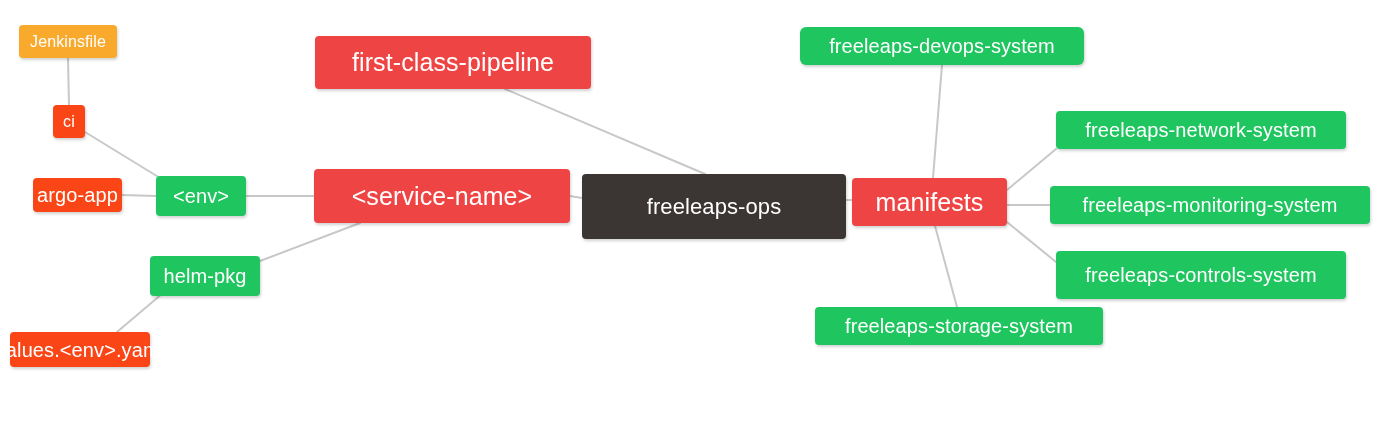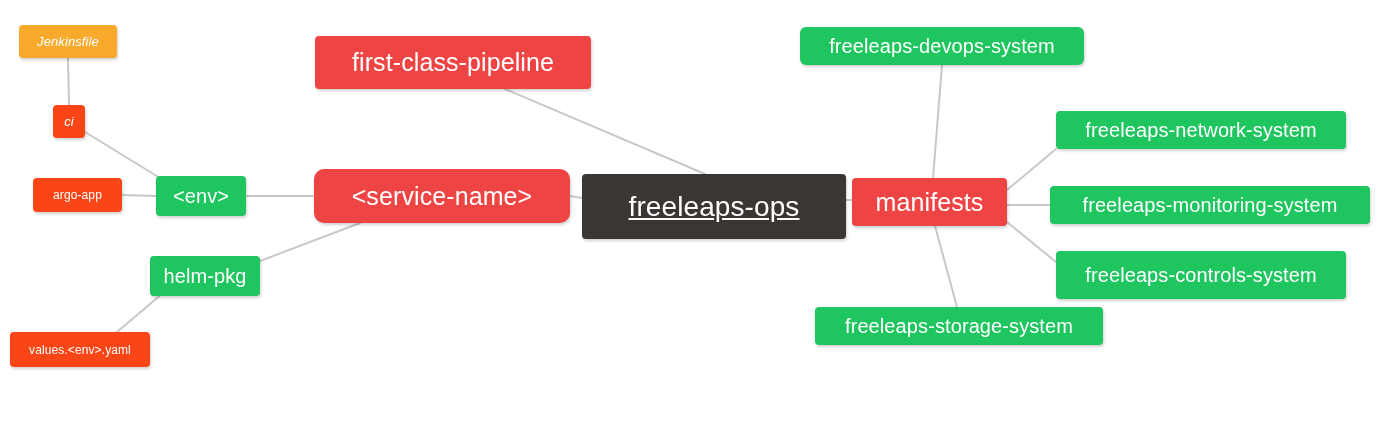--- a/index.html
+++ b/index.html
@@ -56,25 +56,25 @@
   }
   .node-green {
     background: #1fc55f;
   }
   .node-orange {
     background: #f9a92c;
   }
   .node-red {
     background: #fa4616;
   }
-  .sz-xl { font-size: 28px; text-decoration: underline; }
+  .sz-xl { font-size: 22px; }
   .sz-lg { font-size: 25px; }
   .sz-md { font-size: 20px; }
-  .sz-sm { font-size: 12px; text-align: right; }
-  .sz-xs { font-size: 13px; font-style: italic; }
+  .sz-sm { font-size: 20px; text-align: right; }
+  .sz-xs { font-size: 16px; }
 </style>
 </head>
 <body>
 
 <div id="mindmap-canvas">
   <svg id="edge-layer" viewBox="0 0 1390 421" width="1390" height="421" aria-hidden="true">
       <line x1="68" y1="58" x2="69" y2="105" class="edge-line" stroke="#c8c8c8"></line>
       <line x1="85" y1="132" x2="160" y2="178" class="edge-line" stroke="#c8c8c8"></line>
       <line x1="122" y1="195" x2="156" y2="196" class="edge-line" stroke="#c8c8c8"></line>
       <line x1="246" y1="196" x2="314" y2="196" class="edge-line" stroke="#c8c8c8"></line>
@@ -89,21 +89,21 @@
       <line x1="1007" y1="222" x2="1056" y2="262" class="edge-line" stroke="#c8c8c8"></line>
       <line x1="935" y1="226" x2="957" y2="307" class="edge-line" stroke="#c8c8c8"></line>
     </svg>
   <div id="node-layer">
       <div class="node node-orange sz-xs" style="left: 19px; top: 25px; width: 98px; height: 33px;">Jenkinsfile</div>
       <div class="node node-red sz-xs" style="left: 53px; top: 105px; width: 32px; height: 33px;">ci</div>
       <div class="node node-red sz-sm" style="left: 33px; top: 178px; width: 89px; height: 34px;">argo-app</div>
       <div class="node node-green sz-md" style="left: 156px; top: 176px; width: 90px; height: 40px;">&lt;env&gt;</div>
       <div class="node node-green sz-md" style="left: 150px; top: 256px; width: 110px; height: 40px;">helm-pkg</div>
       <div class="node node-red sz-sm" style="left: 10px; top: 332px; width: 140px; height: 35px;">values.&lt;env&gt;.yaml</div>
-      <div class="node node-blue sz-lg" style="left: 314px; top: 169px; width: 256px; height: 54px; border-radius: 10px;">&lt;service-name&gt;</div>
+      <div class="node node-blue sz-lg" style="left: 314px; top: 169px; width: 256px; height: 54px;">&lt;service-name&gt;</div>
       <div class="node node-blue sz-lg" style="left: 315px; top: 36px; width: 276px; height: 53px;">first-class-pipeline</div>
       <div class="node node-root sz-xl" style="left: 582px; top: 174px; width: 264px; height: 65px;">freeleaps-ops</div>
       <div class="node node-blue sz-lg" style="left: 852px; top: 178px; width: 155px; height: 48px;">manifests</div>
       <div class="node node-green sz-md" style="left: 800px; top: 27px; width: 284px; height: 38px; border-radius: 6px;">freeleaps-devops-system</div>
       <div class="node node-green sz-md" style="left: 1056px; top: 111px; width: 290px; height: 38px;">freeleaps-network-system</div>
       <div class="node node-green sz-md" style="left: 1050px; top: 186px; width: 320px; height: 38px;">freeleaps-monitoring-system</div>
       <div class="node node-green sz-md" style="left: 1056px; top: 251px; width: 290px; height: 48px;">freeleaps-controls-system</div>
       <div class="node node-green sz-md" style="left: 815px; top: 307px; width: 288px; height: 38px;">freeleaps-storage-system</div>
     </div>
 </div>

